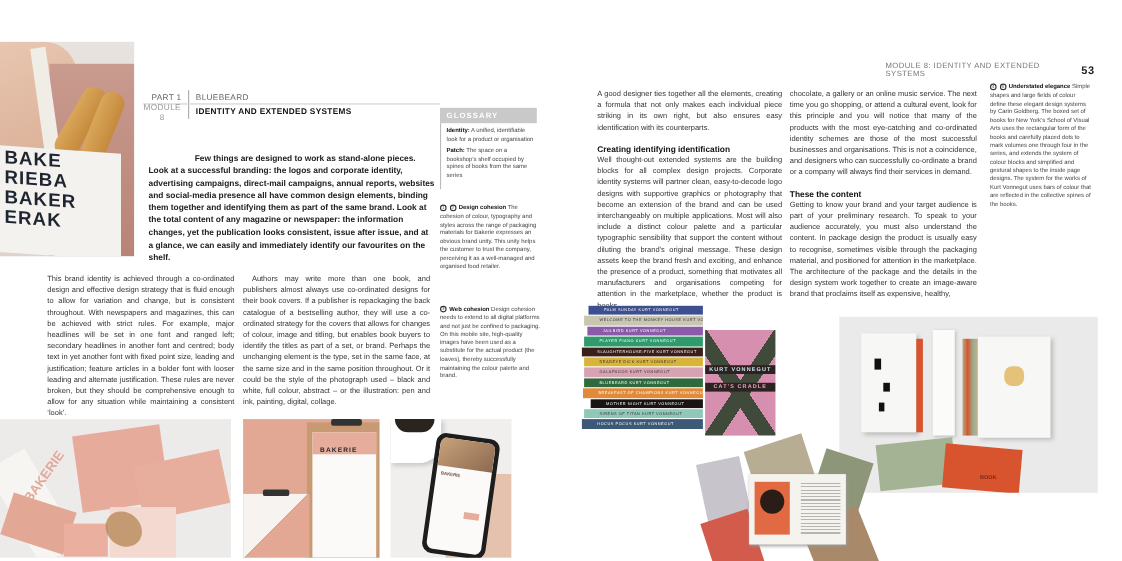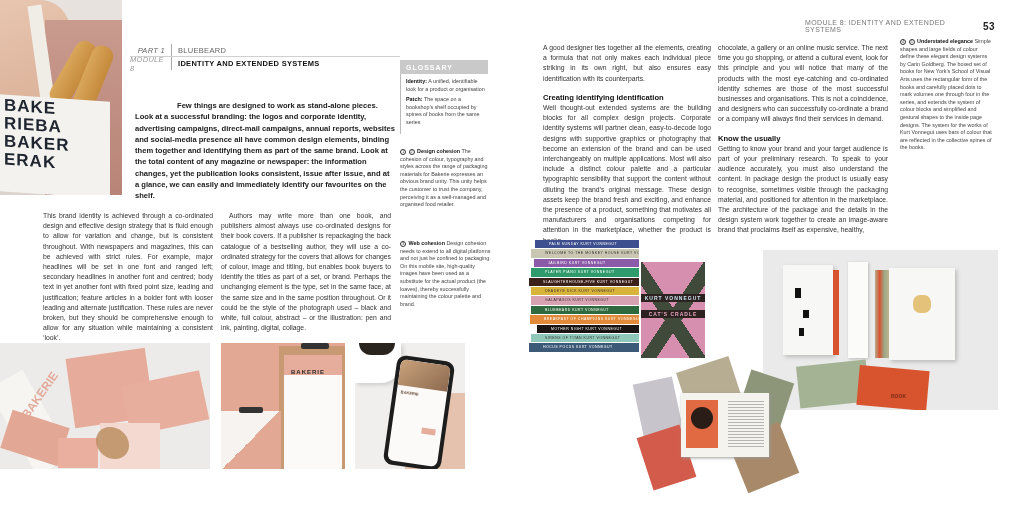--- a/index.html
+++ b/index.html
@@ -1,28 +1,28 @@
 <!DOCTYPE html>
 <html><head>
 <meta charset="utf-8">
 <style>
   * { box-sizing: border-box; margin: 0; padding: 0; }
   html, body { width: 1020px; height: 510px; overflow: hidden; background: #ffffff; }
   body { position: relative; font-family: "Liberation Sans", sans-serif; color: #2b2b2b; }
-  .abs { position: absolute; }
+  .abs { position: absolute; margin-top: 38px; }
 
   
   .run-head { left: 805px; top: 20px; width: 190px; height: 12px; font-size: 7px; letter-spacing: 0.4px; color: #777; display: flex; justify-content: flex-end; align-items: center; }
   .run-head .pg { font-weight: bold; color: #222; font-size: 10px; margin-left: 12px; }
 
   
   .crumbs { left: 130px; top: 44px; width: 270px; font-size: 7.5px; letter-spacing: 0.3px; color: #666; }
   .crumb-row { display: flex; height: 13px; align-items: center; border-bottom: 1px solid #d0d0d0; }
   .crumb-row:last-child { border-bottom: none; }
-  .crumb-row .k { width: 42px; text-align: left; padding-right: 6px; border-right: 1px solid #aaa; height: 100%; display:flex; align-items:center; justify-content:flex-end;font-style:italic; }
+  .crumb-row .k { width: 42px; text-align: center; padding-right: 6px; border-right: 1px solid #aaa; height: 100%; display:flex; align-items:center; justify-content:flex-end; }
   .crumb-row .v { padding-left: 6px; }
   .crumb-row.active .v { font-weight: bold; color: #111; }
   .crumb-row.active .k { color: #999; }
 
   
   .intro { left: 135px; top: 100px; width: 260px; font-size: 7.6px; font-weight: bold; line-height: 11.3px; color: #222; text-indent: 42px; }
 
   
   .body-col { font-size: 6.8px; line-height: 10.2px; color: #333; text-align: justify; hyphens: auto; }
   .col1 { left: 43px; top: 211px; width: 170px; }
@@ -125,21 +125,21 @@
 
 <p class="abs body-col col1">This brand identity is achieved through a co-ordinated design and effective design strategy that is fluid enough to allow for variation and change, but is consistent throughout. With newspapers and magazines, this can be achieved with strict rules. For example, major headlines will be set in one font and ranged left; secondary headlines in another font and centred; body text in yet another font with fixed point size, leading and justification; feature articles in a bolder font with looser leading and alternate justification. These rules are never broken, but they should be comprehensive enough to allow for any situation while maintaining a consistent ‘look’.</p>
 <p class="abs body-col col2">Authors may write more than one book, and publishers almost always use co-ordinated designs for their book covers. If a publisher is repackaging the back catalogue of a bestselling author, they will use a co-ordinated strategy for the covers that allows for changes of colour, image and titling, but enables book buyers to identify the titles as part of a set, or brand. Perhaps the unchanging element is the type, set in the same face, at the same size and in the same position throughout. Or it could be the style of the photograph used – black and white, full colour, abstract – or the illustration: pen and ink, painting, digital, collage.</p>
 <div class="abs body-col col3">
   <p>A good designer ties together all the elements, creating a formula that not only makes each individual piece striking in its own right, but also ensures easy identification with its counterparts.</p>
   <p class="sub-head">Creating identifying identification</p>
   <p>Well thought-out extended systems are the building blocks for all complex design projects. Corporate identity systems will partner clean, easy-to-decode logo designs with supportive graphics or photography that become an extension of the brand and can be used interchangeably on multiple applications. Most will also include a distinct colour palette and a particular typographic sensibility that support the content without diluting the brand’s original message. These design assets keep the brand fresh and exciting, and enhance the presence of a product, something that motivates all manufacturers and organisations competing for attention in the marketplace, whether the product is books,</p>
 </div>
 <div class="abs body-col col4">
   <p>chocolate, a gallery or an online music service. The next time you go shopping, or attend a cultural event, look for this principle and you will notice that many of the products with the most eye-catching and co-ordinated identity schemes are those of the most successful businesses and organisations. This is not a coincidence, and designers who can successfully co-ordinate a brand or a company will always find their services in demand.</p>
-  <p class="sub-head">Know the usually</p>
+  <p class="sub-head">These the content</p>
   <p>Getting to know your brand and your target audience is part of your preliminary research. To speak to your audience accurately, you must also understand the content. In package design the product is usually easy to recognise, sometimes visible through the packaging material, and positioned for attention in the marketplace. The architecture of the package and the details in the design system work together to create an image-aware brand that proclaims itself as expensive, healthy,</p>
 </div>
 
 <div class="abs photo p-stationery">
   <div class="bk" style="left:10px;top:30px;width:40px;height:100px;background:#f7f5f2;transform:rotate(-30deg);"></div>
   <div class="bk" style="left:18px;top:55px;width:30px;font-size:12px;font-weight:bold;color:#e2a999;transform:rotate(-55deg);">BAKERIE</div>
   <div class="bk" style="left:70px;top:10px;width:80px;height:70px;background:#e6ab9b;transform:rotate(-8deg);"></div>
   <div class="bk" style="left:125px;top:35px;width:80px;height:50px;background:#e8ae9d;transform:rotate(-12deg);"></div>
   <div class="bk" style="left:5px;top:75px;width:60px;height:40px;background:#e3a795;transform:rotate(18deg);"></div>
   <div class="bk" style="left:58px;top:95px;width:40px;height:30px;background:#eaaf9f;"></div>

